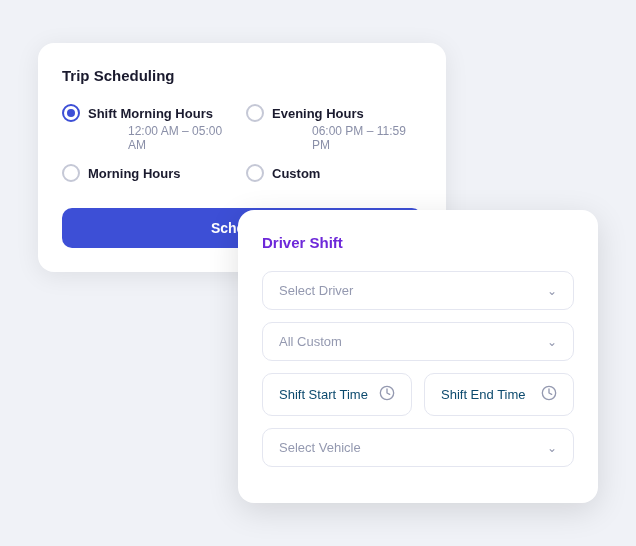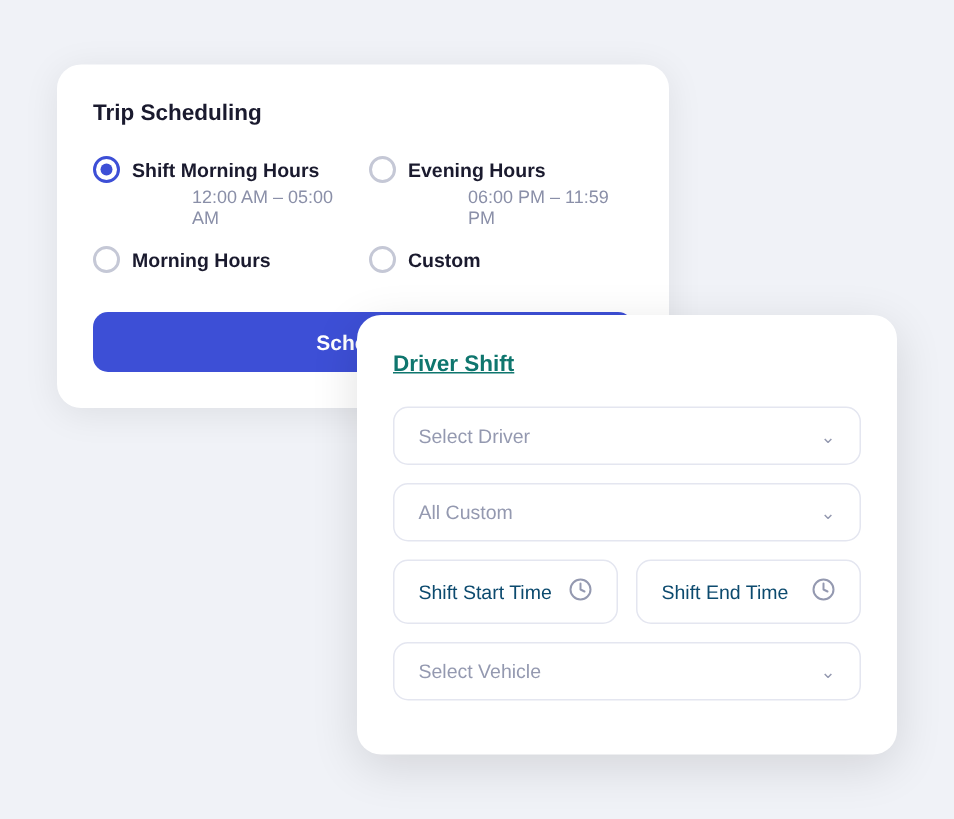--- a/index.html
+++ b/index.html
@@ -121,23 +121,22 @@
       background: #ffffff;
       border-radius: 16px;
       padding: 24px;
       box-shadow: 0 8px 32px rgba(0,0,0,0.12);
       z-index: 2;
     }
 
     .driver-card-title {
       font-size: 15px;
       font-weight: 700;
-      color: #0f766e;
+      color: #6d28d9;
       margin-bottom: 20px;
-      text-decoration: underline;
     }
 
     .select-field {
       width: 100%;
       border: 1.5px solid #e4e6f0;
       border-radius: 10px;
       padding: 11px 16px;
       font-size: 13px;
       color: #9499b0;
       background: white;

